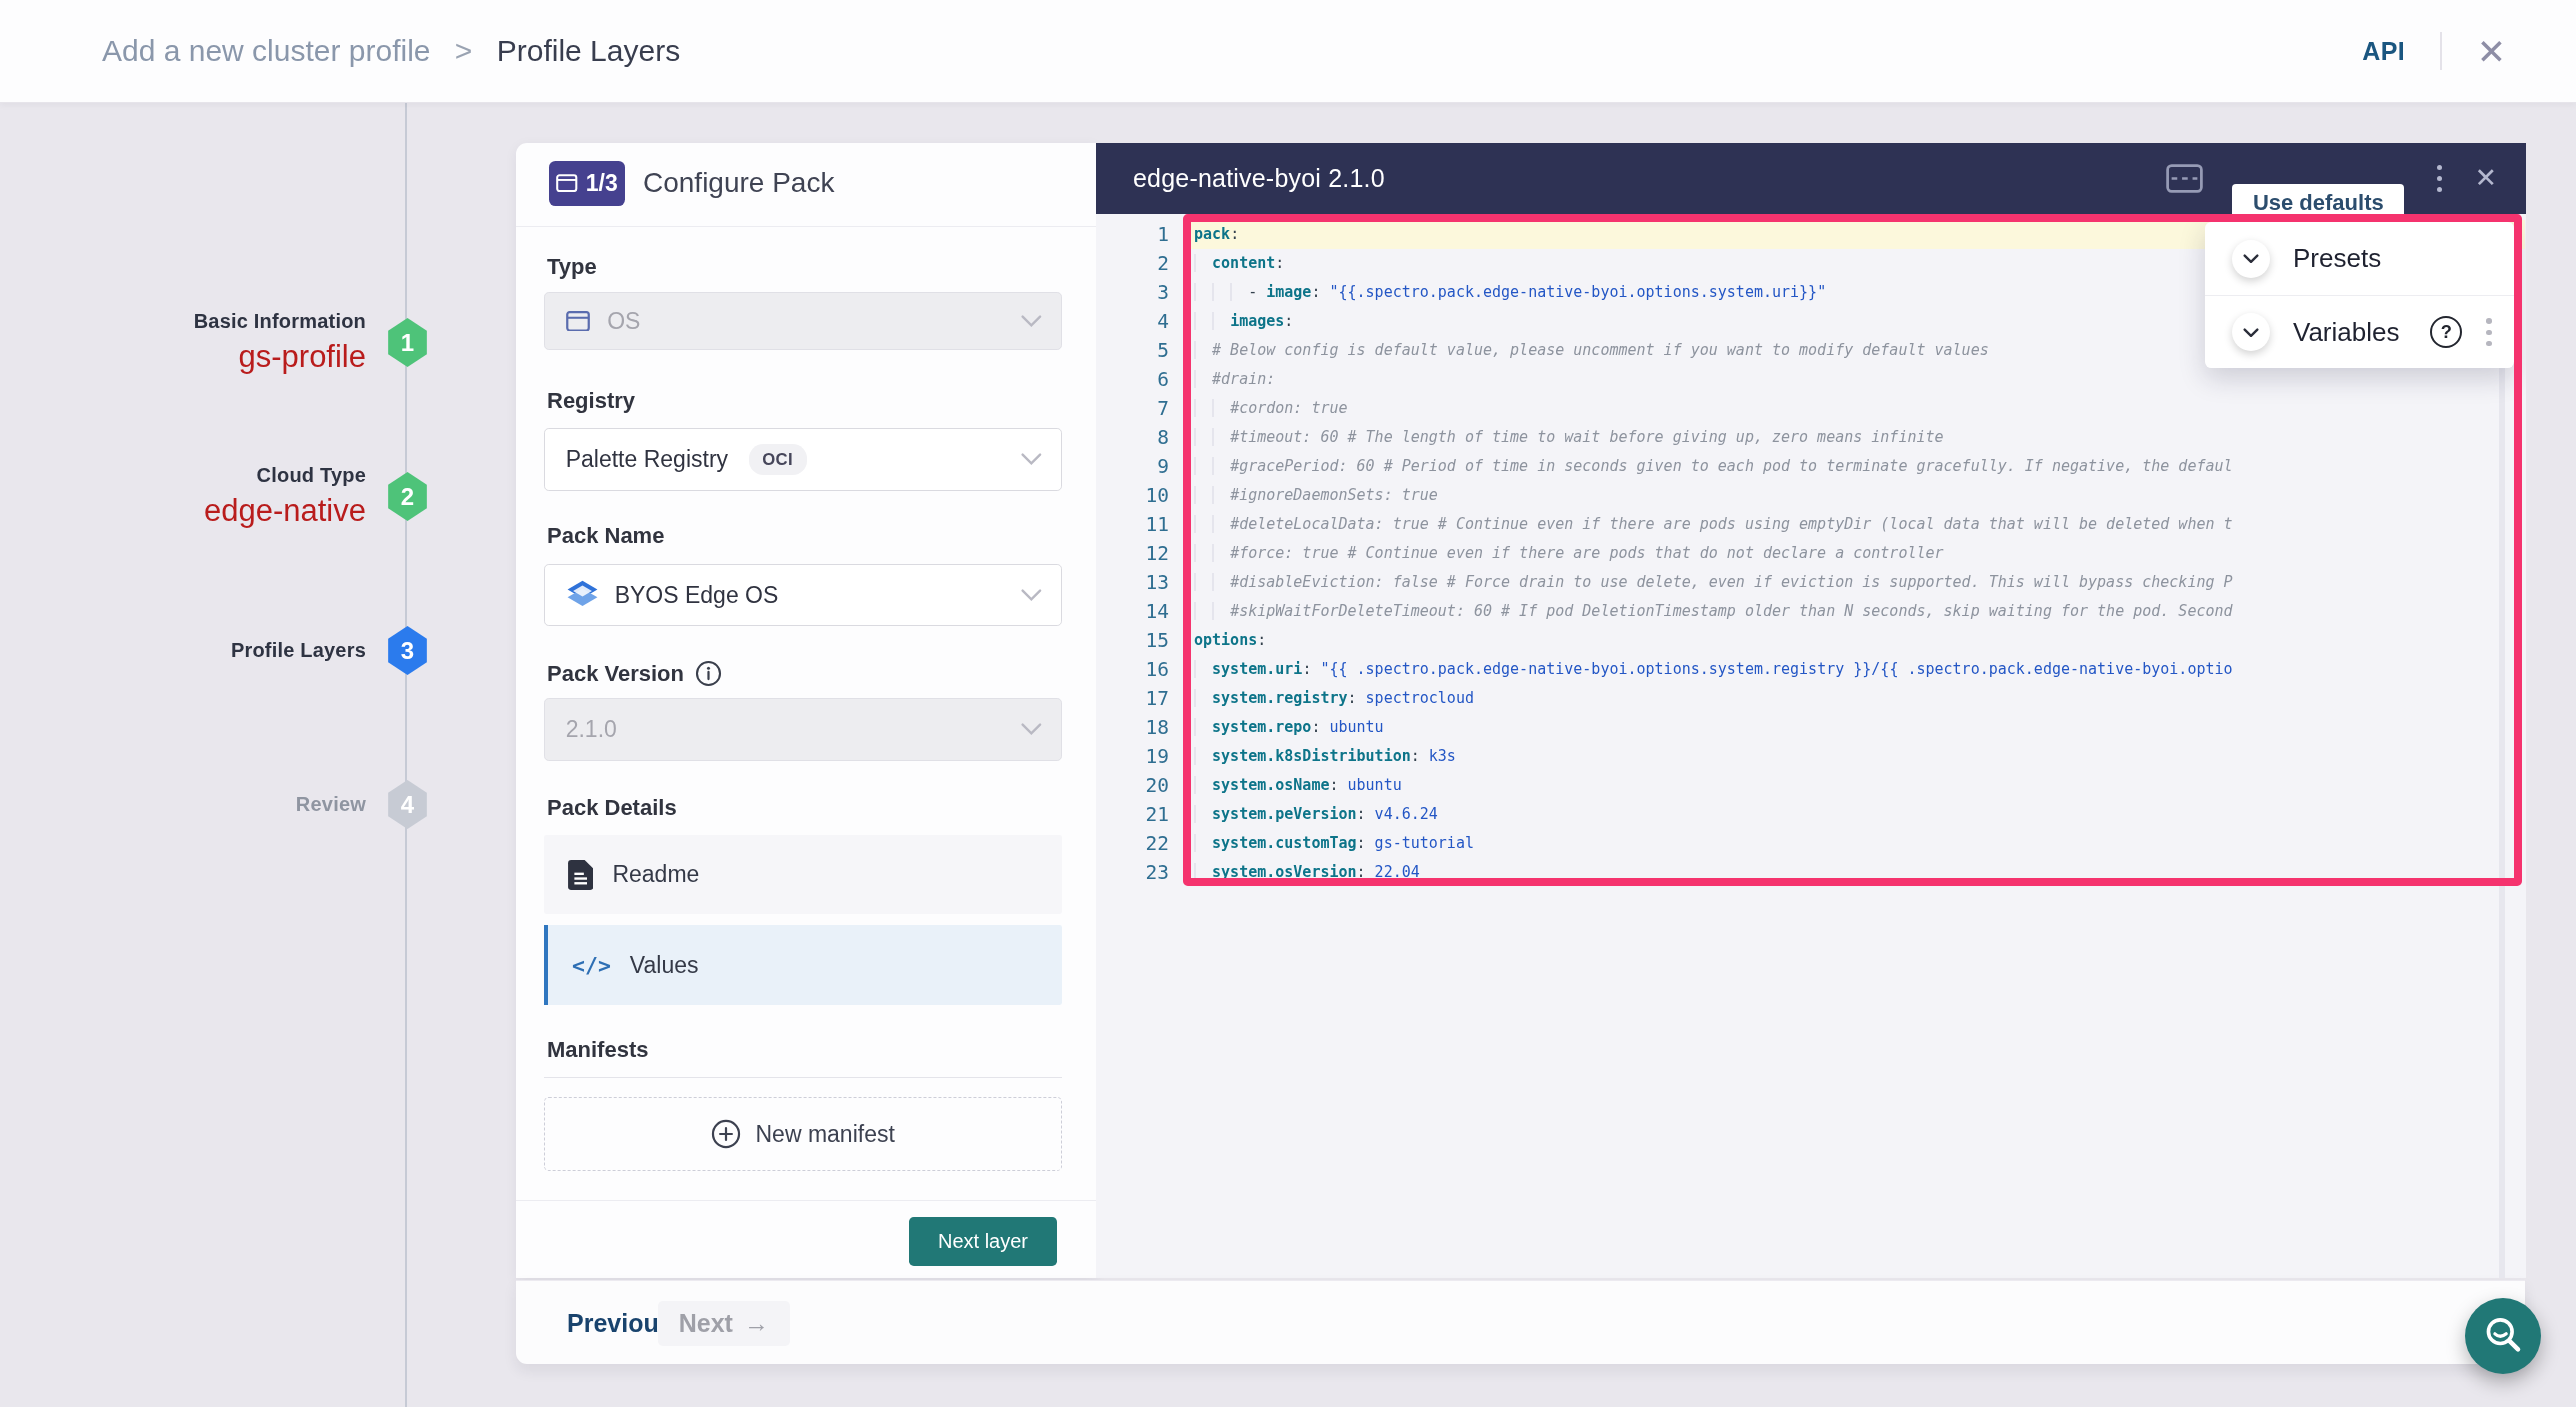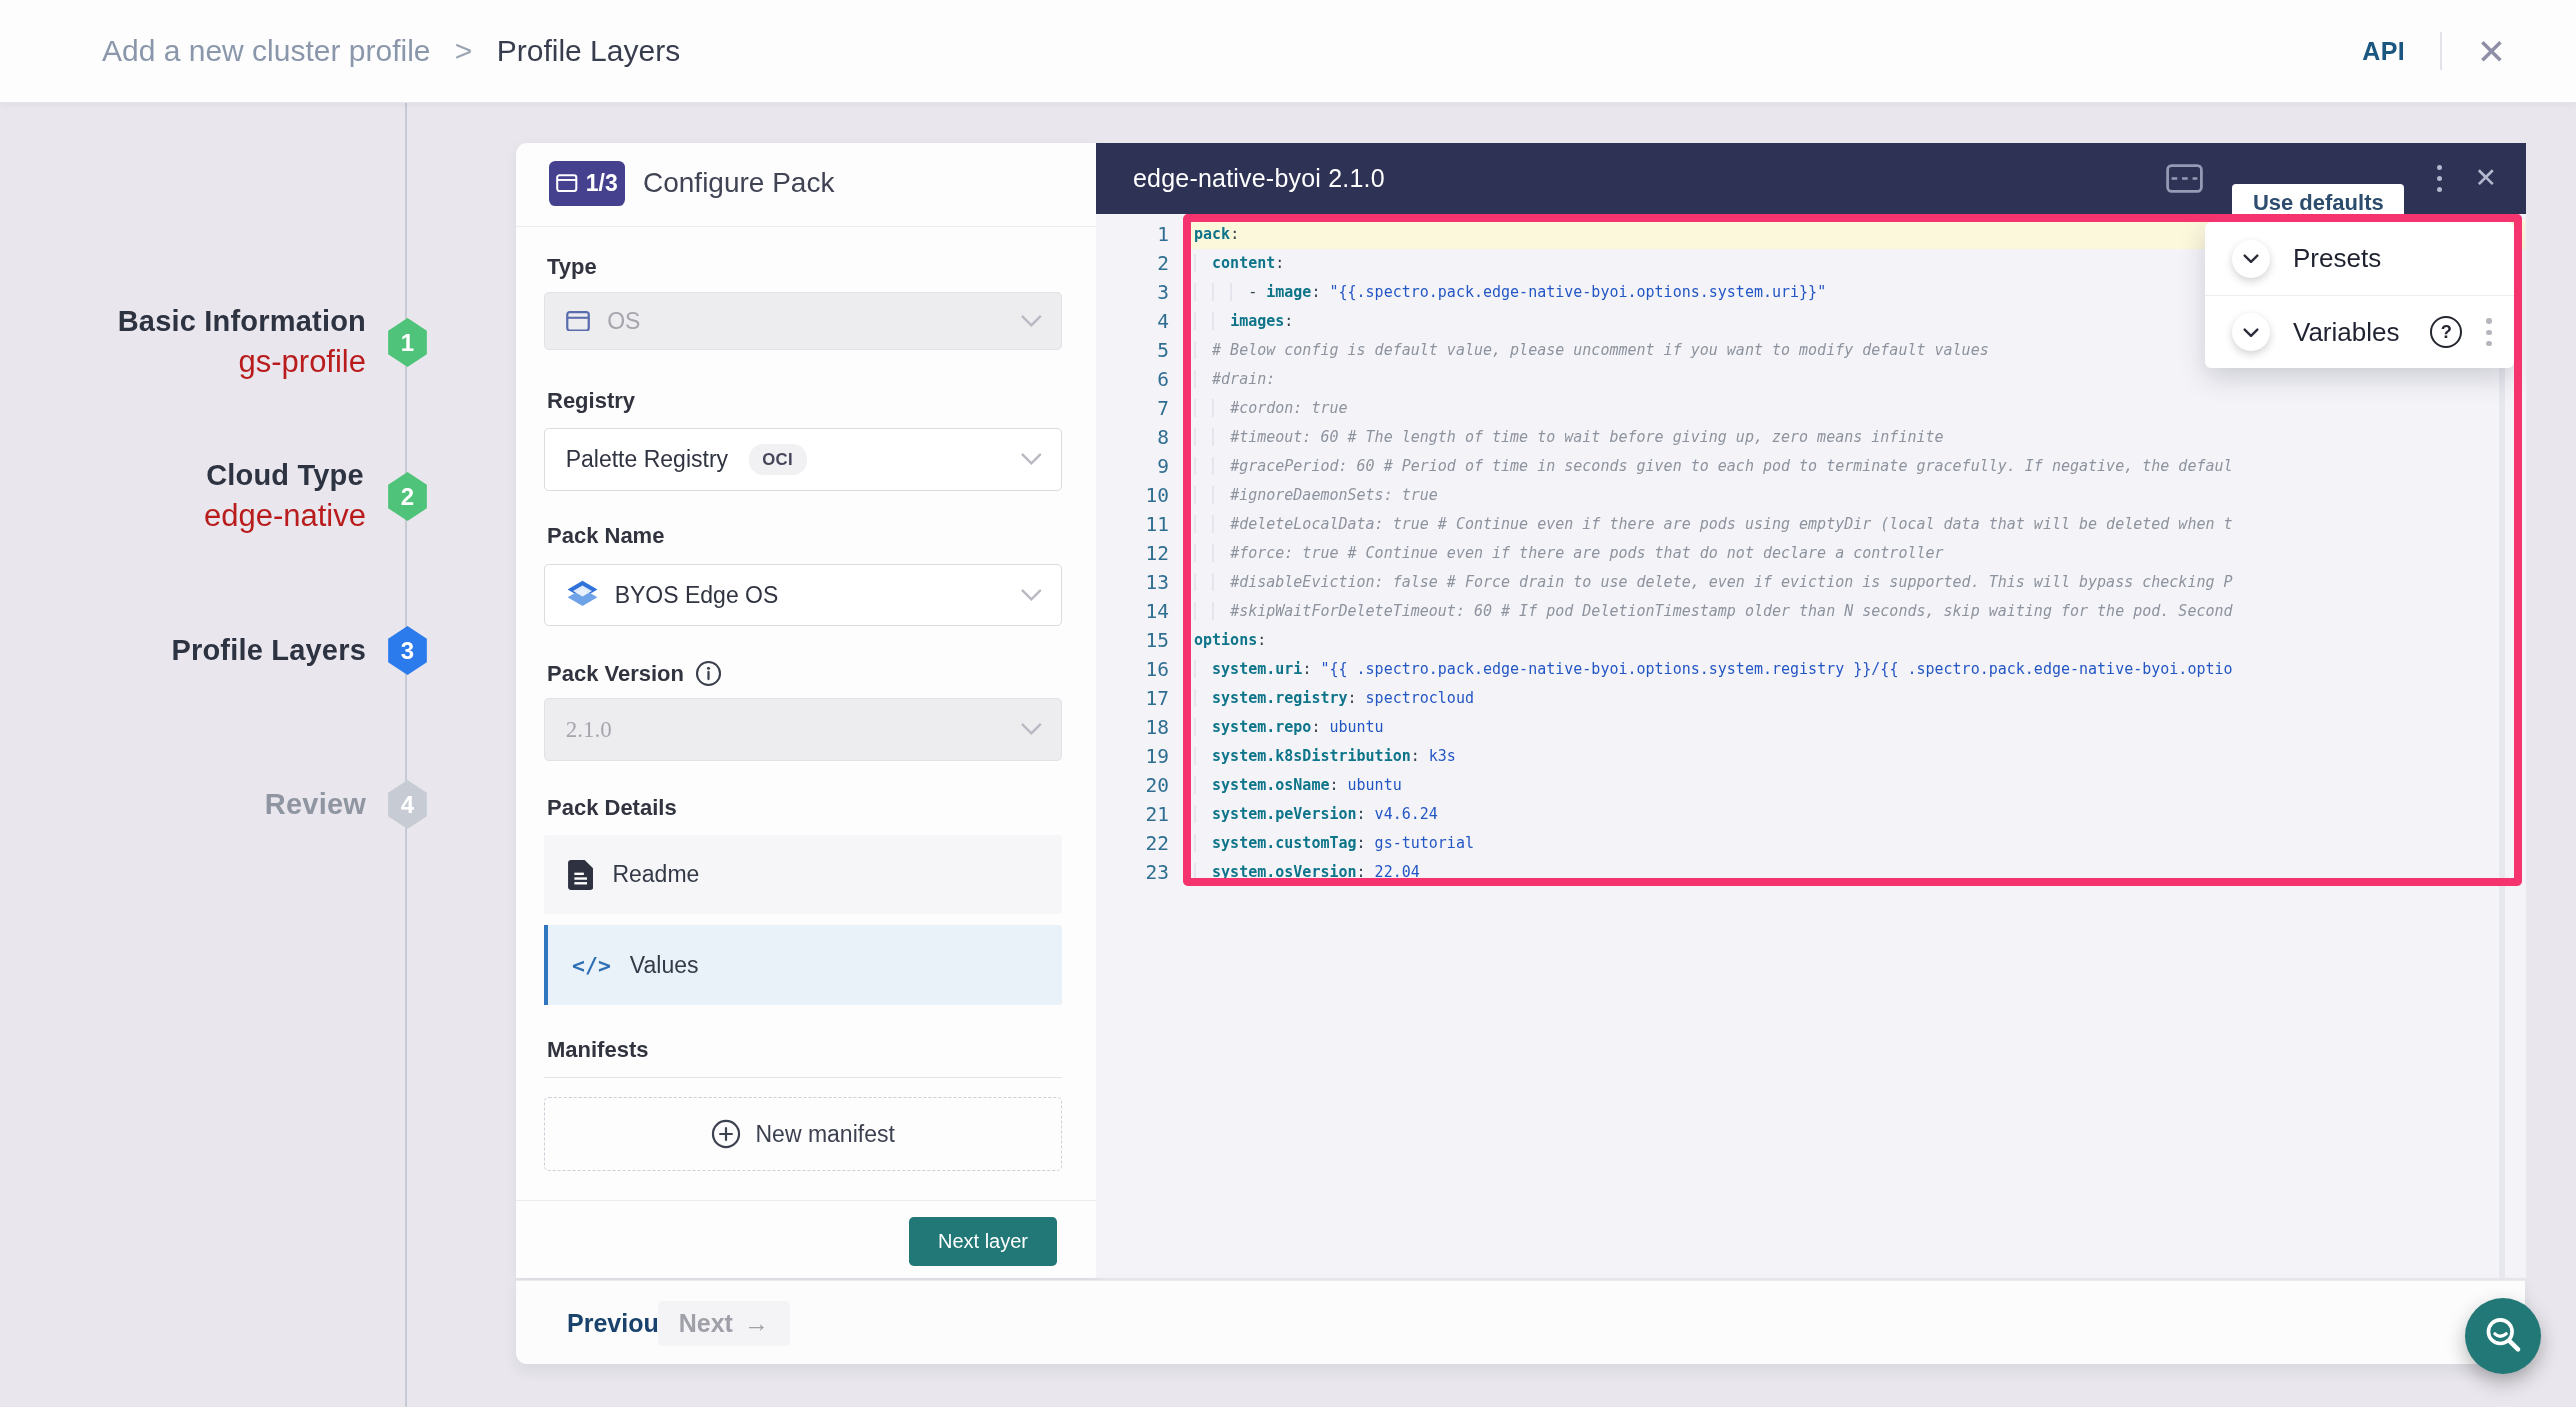--- a/index.html
+++ b/index.html
@@ -16,21 +16,21 @@
   .top-actions{position:absolute;right:70px;top:0;height:102px;display:flex;align-items:center;gap:35px;}
   .api-link{color:#1a5680;font-size:25px;font-weight:600;letter-spacing:0.4px;cursor:pointer;}
   .top-vdiv{width:1.6px;height:38px;background:#e4e2e9;}
   .top-close{color:#8e8ea6;font-size:35px;font-weight:300;line-height:1;cursor:pointer;}
 
   
   .step-line{position:absolute;left:405px;top:102px;width:2.4px;bottom:0;background:#c6cad5;}
   .stepper{position:absolute;left:48px;top:102px;width:382px;height:716px;}
   .step{position:absolute;left:0;width:381px;height:83px;display:flex;align-items:center;justify-content:flex-end;cursor:pointer;}
   .step-text{text-align:right;margin-right:20px;}
-  .step-label{font-size:29px;font-weight:600;color:#2e3342;letter-spacing:0.2px;text-align:center;}
+  .step-label{font-size:20px;font-weight:600;color:#2e3342;letter-spacing:0.2px;}
   .step-sub{font-size:31px;color:#b91c1c;margin-top:6.4px;font-weight:500;}
   .step-todo .step-label{color:#8f95a1;}
   .hex{width:43px;height:49px;display:flex;align-items:center;justify-content:center;
        clip-path:polygon(50% 0%,95% 26%,95% 74%,50% 100%,5% 74%,5% 26%);
        color:#fff;font-size:24px;font-weight:700;flex:0 0 43px;}
   .hex-done{background:#4ec379;}
   .hex-active{background:#2b7bed;}
   .hex-todo{background:#c7cbd4;}
 
   
@@ -211,21 +211,21 @@
     </div>
 
     <div class="f-label" style="top:517px;">
       <span>Pack Version</span>
       <svg width="27" height="27" viewBox="0 0 34 34" fill="none">
         <circle cx="17" cy="17" r="14.5" stroke="#3a3f4c" stroke-width="2.6"></circle>
         <line x1="17" y1="15" x2="17" y2="24" stroke="#3a3f4c" stroke-width="2.8" stroke-linecap="round"></line>
         <circle cx="17" cy="10.5" r="1.9" fill="#3a3f4c"></circle>
       </svg>
     </div>
-    <div class="f-select disabled" style="top:555px;height:63px;font-family:Liberation Serif, serif;">
+    <div class="f-select disabled" style="top:555px;height:63px;">
       <span class="f-val">2.1.0</span>
       <svg class="chev" viewBox="0 0 26 16" fill="none">
         <path d="M2 2 L13 13 L24 2" stroke="#b9b9c3" stroke-width="3" stroke-linecap="round"></path>
       </svg>
     </div>
 
     <div class="f-label" style="top:652px;">Pack Details</div>
     <div class="detail-row row-readme" style="top:692px;height:79px;">
       <svg width="25.4" height="30" viewBox="0 0 32 38">
         <path d="M4 0 h17 l11 11 v23 a4 4 0 0 1 -4 4 h-24 a4 4 0 0 1 -4 -4 v-30 a4 4 0 0 1 4 -4 z" fill="#2e3240"></path>

